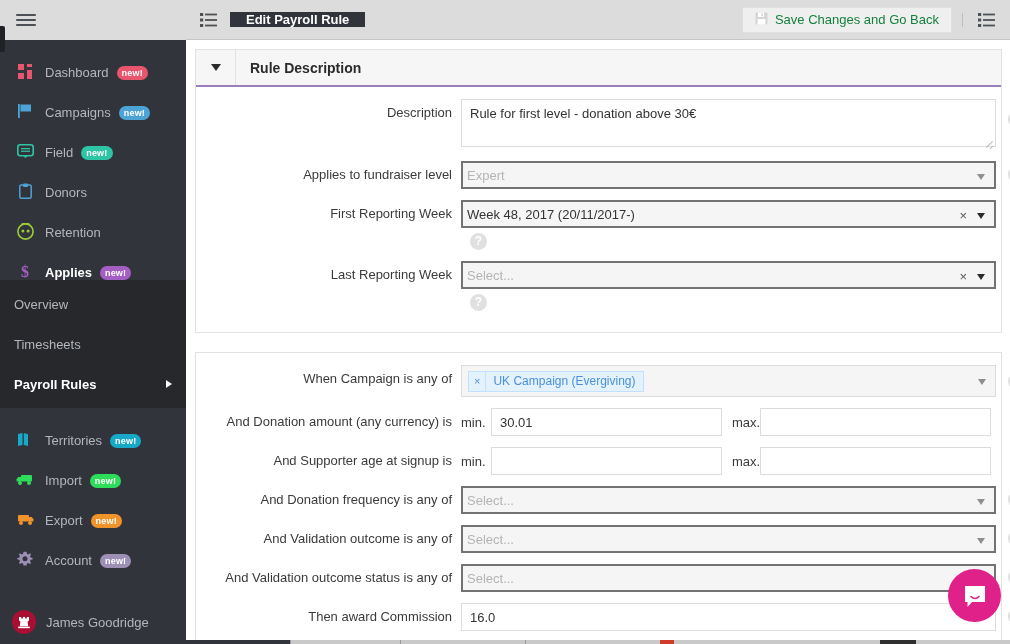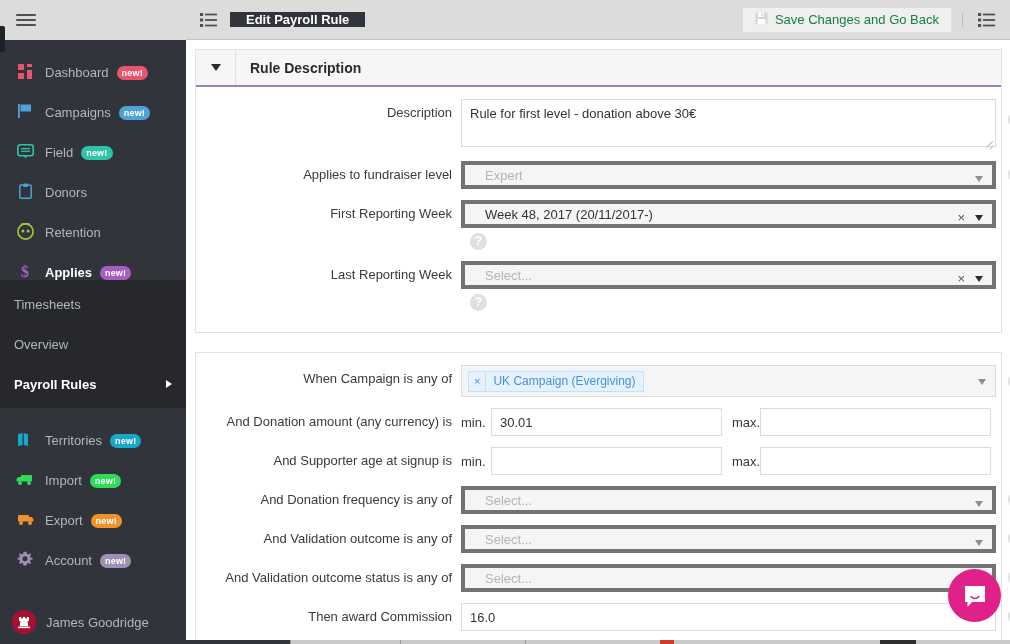--- a/index.html
+++ b/index.html
@@ -156,23 +156,23 @@
     pointer-events: none;
   }
   .ta-grip:before, .ta-grip:after {
     content: ""; position: absolute; background: #b8b8b8; height: 1px;
     transform: rotate(-45deg); right: 0;
   }
   .ta-grip:before { width: 9px; bottom: 3px; }
   .ta-grip:after { width: 5px; bottom: 0px; right: 0; }
 
   .select {
-    width: 100%; height: 28px; border: 4px solid #737373;
+    width: 100%; height: 28px; border: 2px solid #737373;
     background: #f5f5f5; font-size: 13px; color: #333;
-    display: flex; align-items: center; padding: 0 20px;
+    display: flex; align-items: center; padding: 0 4px;
     position: relative; cursor: pointer;
   }
   .select.plain { background: #f5f5f5; }
   .select .ph { color: #b4b4b4; }
   .sel-arrow {
     position: absolute; right: 9px; top: 11px;
     width: 0; height: 0;
     border-top: 6px solid #8e8e8e;
     border-left: 4.5px solid transparent;
     border-right: 4.5px solid transparent;
@@ -314,24 +314,24 @@
           <svg width="14" height="17" viewBox="0 0 14 17">
             <text x="7" y="14" font-family="'Liberation Serif', serif" font-size="16" fill="#a55fc4" text-anchor="middle">$</text>
           </svg>
         </span>
         <span>Applies</span>
         <span class="badge-new" style="background:#a55fc4">new!</span>
       </div>
 
       <div class="submenu">
         <div class="sub-item">
+          <span>Overview</span>
+        </div>
+        <div class="sub-item">
           <span>Timesheets</span>
-        </div>
-        <div class="sub-item">
-          <span>Overview</span>
         </div>
         <div class="sub-item current">
           <span>Payroll Rules</span>
           <span class="caret-right"></span>
         </div>
       </div>
 
       <div class="nav-item">
         <span class="ico">
           <svg width="16" height="15" viewBox="0 0 16 15">

